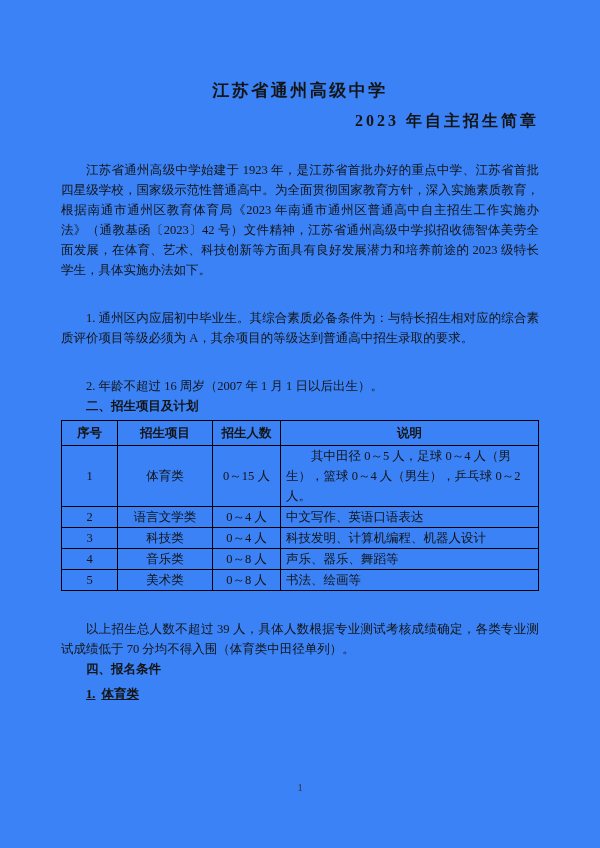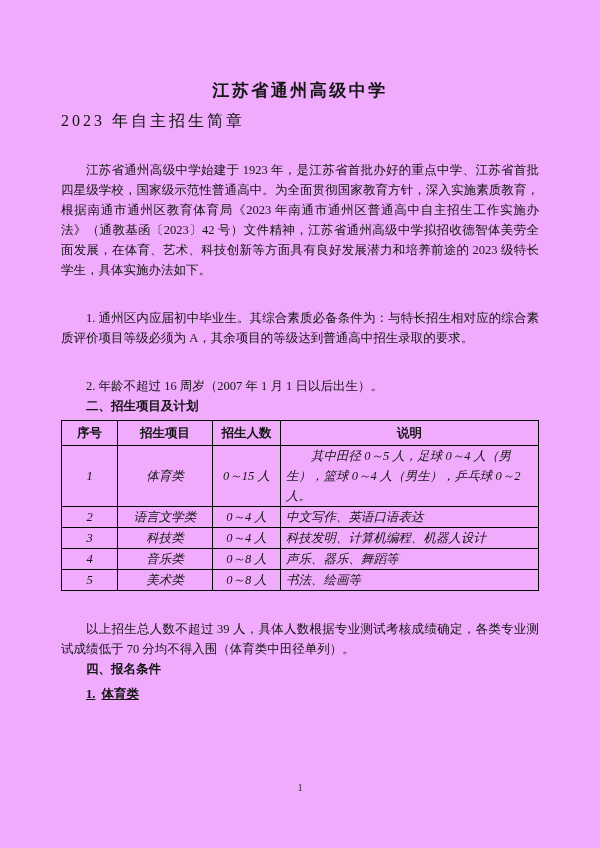--- a/index.html
+++ b/index.html
@@ -7,31 +7,31 @@
   body {
     width: 600px; height: 848px;
     font-family: "Liberation Serif", "DejaVu Serif", serif;
     color: #141414;
     position: relative;
     overflow: hidden;
   }
   .page {
     position: absolute; inset: 0;
     padding: 80px 61px 0 61px;
-    background: #f0abfc;
+    background: #3b82f6;
   }
   .doc-title {
     font-size: 17px; font-weight: bold;
     text-align: center; letter-spacing: 2.5px;
     line-height: 22px;
     margin-bottom: 8px;
   }
   .doc-subtitle {
-    font-size: 16px; font-weight: normal;
-    text-align: left; letter-spacing: 3px;
+    font-size: 16px; font-weight: bold;
+    text-align: right; letter-spacing: 3px;
     line-height: 22px;
     margin-bottom: 16px;
   }
   .body-text { font-size: 12.5px; line-height: 20px; text-align: justify; }
   .para { text-indent: 2em; margin-top: 28px; }
   .sec-heading { font-weight: bold; text-indent: 2em; }
   .sub-heading { font-weight: bold; text-indent: 2em; margin-top: 5px; text-decoration: underline; }
   .sub-heading .num-gap { display: inline-block; width: 6px; }
 
   table.enroll-table {
@@ -42,21 +42,21 @@
     font-size: 12.5px;
     border-radius: 7px;
   }
   .enroll-table th, .enroll-table td {
     border: 1px solid #000000;
     padding: 0 5px;
     line-height: 20px;
     vertical-align: middle;
   }
   .enroll-table th { font-weight: bold; text-align: center; height: 25px; }
-  .enroll-table td { text-align: center; height: 21px; font-style: italic; }
+  .enroll-table td { text-align: center; height: 21px; }
   .enroll-table td.desc-cell { text-align: left; }
   .enroll-table tr.tall-row td { height: 41px; }
   .enroll-table td.desc-indent { text-indent: 2em; }
   .col-no { width: 56px; }
   .col-project { width: 95px; }
   .col-count { width: 68px; }
 
   .page-number {
     position: absolute;
     left: 0; right: 0; bottom: 55px;

